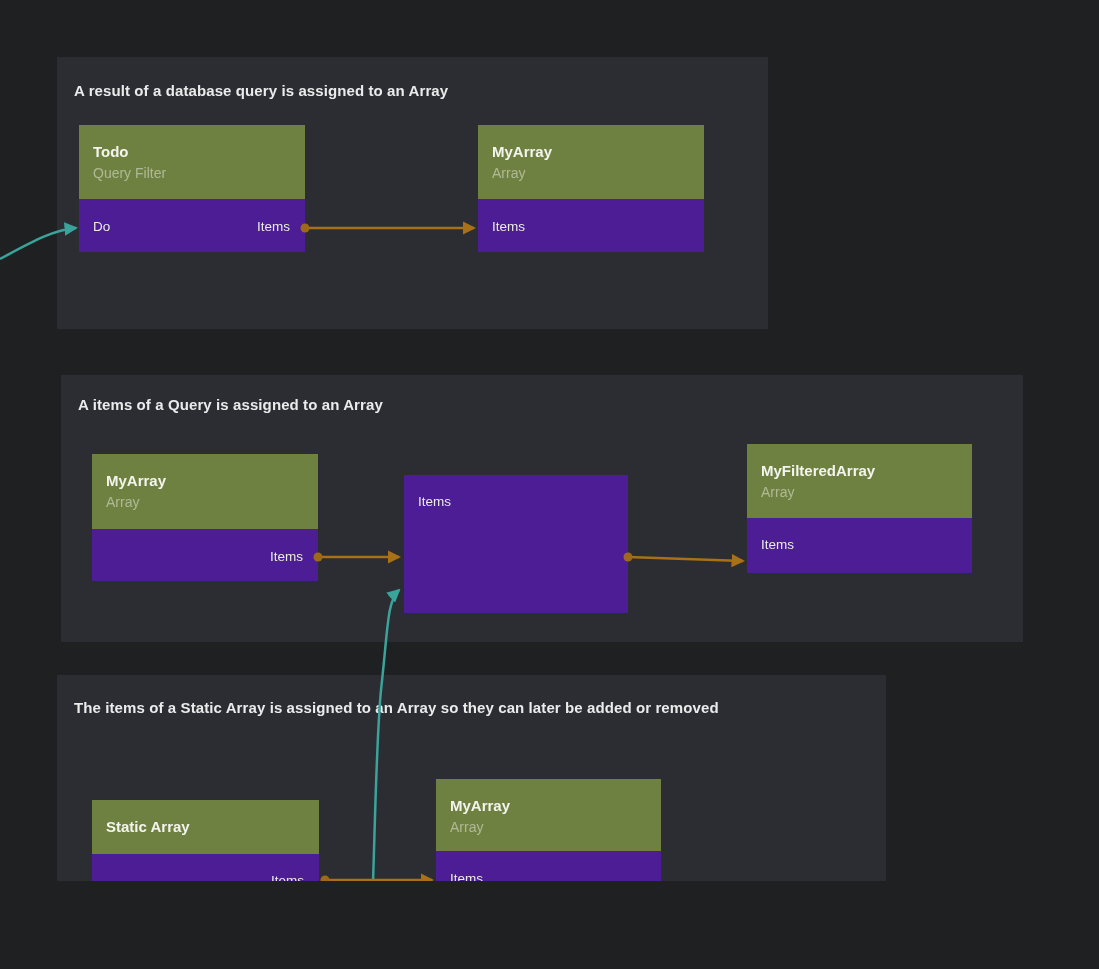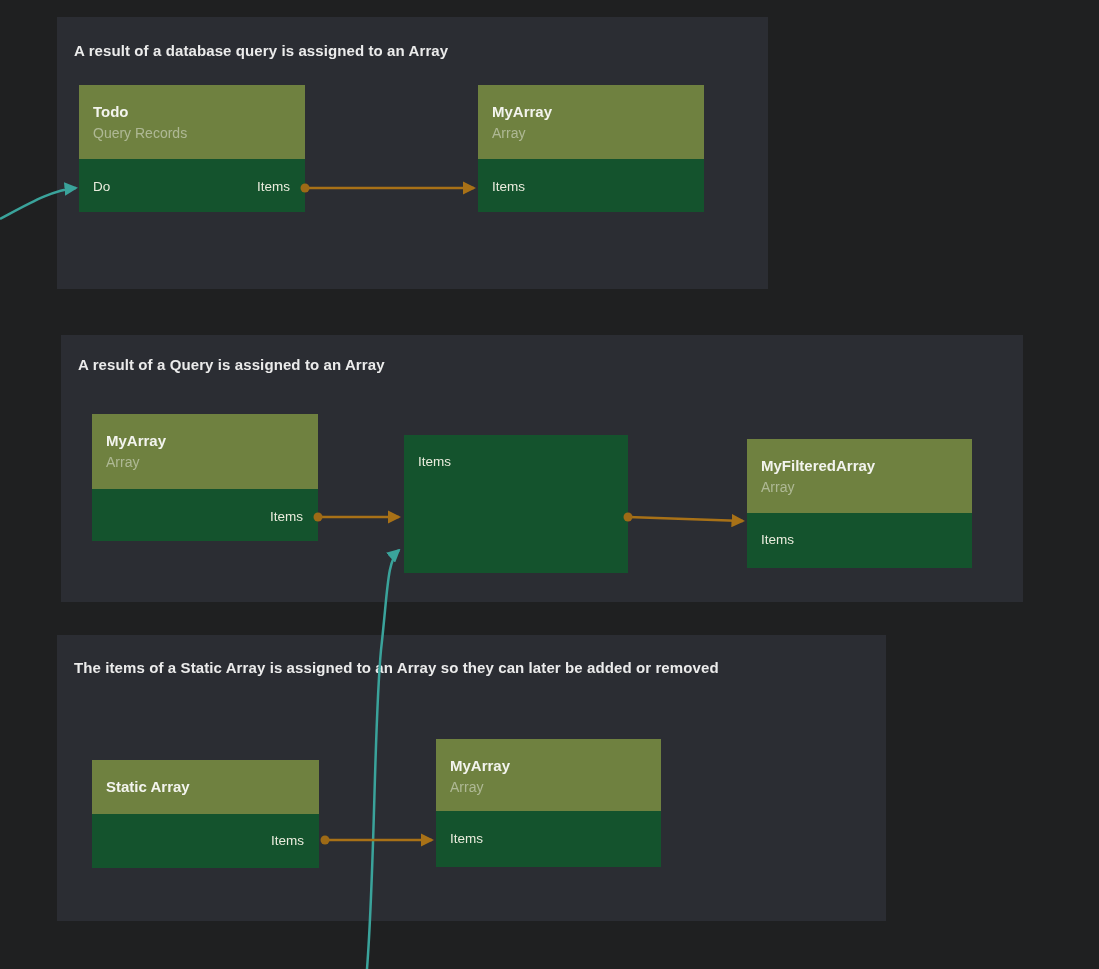--- a/index.html
+++ b/index.html
@@ -1,58 +1,59 @@
 <!DOCTYPE html>
 <html><head>
 <meta charset="utf-8">
 <style>
   html,body{margin:0;padding:0;background:#1f2021;}
   .canvas{
-    position:relative;width:1099px;height:969px;overflow:hidden;
+    position:relative;width:1099px;height:841px;overflow:hidden;
     background:#1f2021;
     font-family:"Liberation Sans",sans-serif;
+    margin-top:40px;
   }
   .panel{position:absolute;background:#2b2d33;}
   .panel-title{
     position:absolute;left:17px;font-size:15px;font-weight:700;
     color:#ebebeb;line-height:18px;white-space:nowrap;letter-spacing:.1px;
   }
   .node{position:absolute;display:flex;flex-direction:column;box-sizing:border-box;}
   .node-header{background:#6f8140;padding:17px 28px 0 14px;box-sizing:border-box;flex:0 0 auto;}
-  .node-body{background:#14532d;flex:1 1 auto;padding:13px 15px 0 14px;box-sizing:border-box;}
+  .node-body{background:#4c1d95;flex:1 1 auto;padding:13px 15px 0 14px;box-sizing:border-box;}
   .node-title{font-size:15px;font-weight:700;color:#f3f4ee;line-height:20px;white-space:nowrap;}
   .node-subtitle{font-size:14px;font-weight:400;color:rgba(255,255,255,.44);line-height:22px;white-space:nowrap;}
   .port-row{display:flex;align-items:center;height:29px;}
   .port-row.left{justify-content:flex-start;}
   .port-row.right{justify-content:flex-end;}
   .port-row.both{justify-content:space-between;}
   .port-label{font-size:13.5px;color:#eaecdd;line-height:16px;white-space:nowrap;}
   svg.wires{position:absolute;left:0;top:0;pointer-events:none;}
 </style>
 </head>
 <body>
 
 <div class="canvas">
 
   <div class="panel" style="left:57px;top:17px;width:711px;height:272px">
     <div class="panel-title" style="top:25px">A result of a database query is assigned to an Array</div>
   </div>
 
   <div class="panel" style="left:61px;top:335px;width:962px;height:267px">
-    <div class="panel-title" style="top:21px">A result of a Query is assigned to an Array</div>
+    <div class="panel-title" style="top:21px">A items of a Query is assigned to an Array</div>
   </div>
 
   <div class="panel" style="left:57px;top:635px;width:829px;height:286px">
     <div class="panel-title" style="top:24px">The items of a Static Array is assigned to an Array so they can later be added or removed</div>
   </div>
 
   <div class="node" style="left:79px;top:85px;width:226px;height:127px">
     <div class="node-header" style="height:74px">
       <div class="node-title">Todo</div>
-      <div class="node-subtitle">Query Records</div>
+      <div class="node-subtitle">Query Filter</div>
     </div>
     <div class="node-body">
       <div class="port-row both">
         <span class="port-label">Do</span>
         <span class="port-label">Items</span>
       </div>
     </div>
   </div>
 
   <div class="node" style="left:478px;top:85px;width:226px;height:127px">
@@ -80,21 +81,21 @@
   </div>
 
   <div class="node" style="left:404px;top:435px;width:224px;height:138px">
     <div class="node-body" style="padding-top:12px">
       <div class="port-row left">
         <span class="port-label">Items</span>
       </div>
     </div>
   </div>
 
-  <div class="node" style="left:747px;top:439px;width:225px;height:129px">
+  <div class="node" style="left:747px;top:404px;width:225px;height:129px">
     <div class="node-header" style="height:74px">
       <div class="node-title">MyFilteredArray</div>
       <div class="node-subtitle">Array</div>
     </div>
     <div class="node-body" style="padding-top:12px">
       <div class="port-row left">
         <span class="port-label">Items</span>
       </div>
     </div>
   </div>

